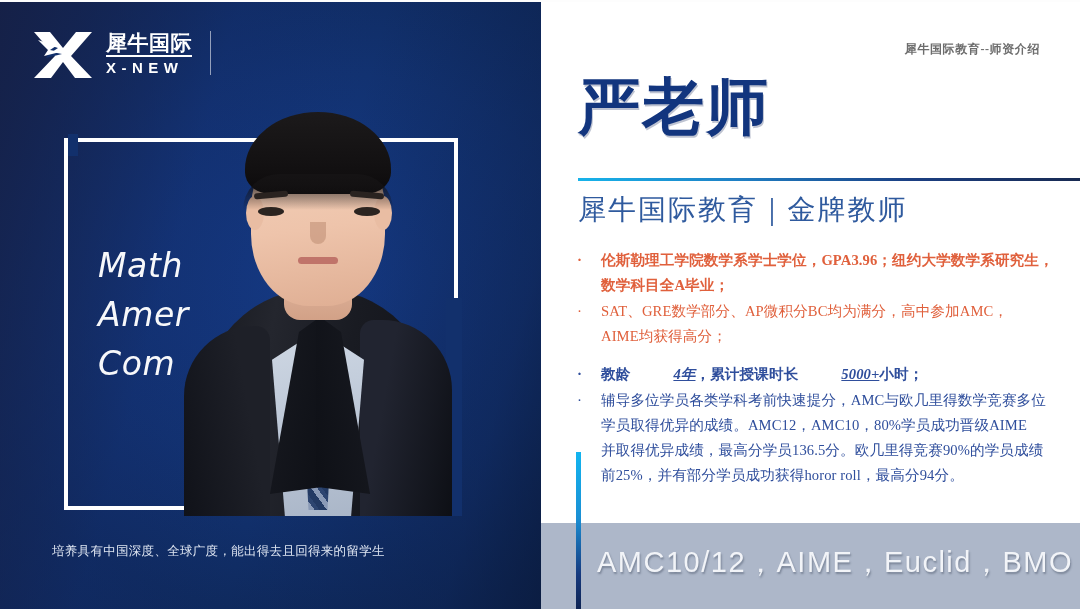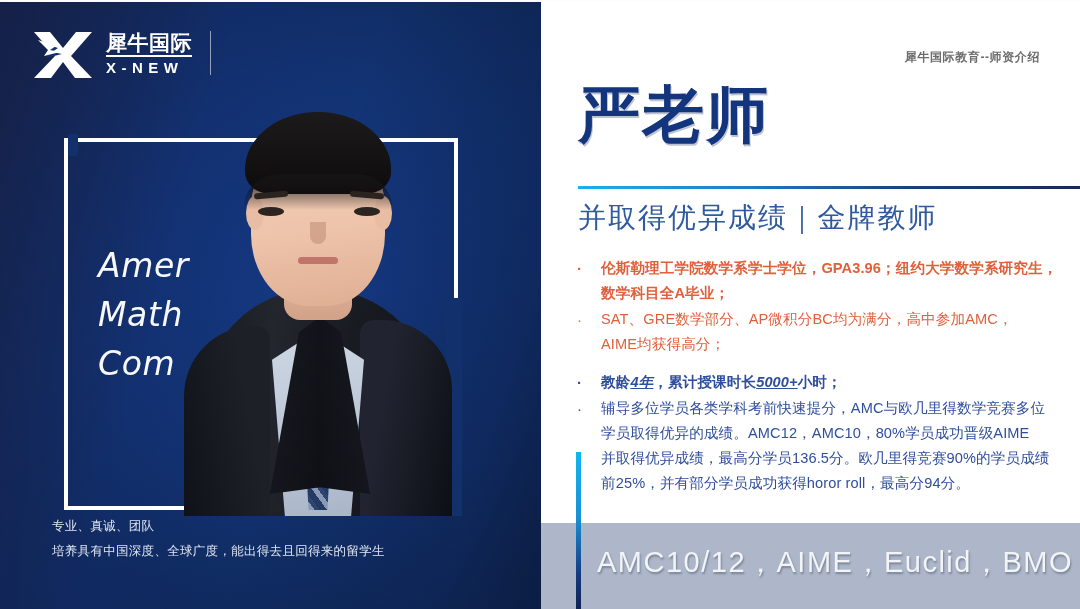--- a/index.html
+++ b/index.html
@@ -191,23 +191,24 @@
     color:#dfe6f2;
     font-size:12.5px;
     line-height:1.95;
     letter-spacing:.3px;
     white-space:nowrap;
   }
 
   
   .right{
     position:absolute;
-    left:541px; top:16px;
+    left:541px; top:8px;
     width:539px; height:520px;
     background:#ffffff;
+    font-family:Liberation Serif, serif;
   }
   .corner-label{
     position:absolute;
     right:40px; top:33px;
     font-size:12px;
     font-weight:bold;
     color:#6d6d6d;
     letter-spacing:.6px;
     white-space:nowrap;
   }
@@ -259,21 +260,21 @@
     flex:1 1 auto;
     font-size:14.6px;
     line-height:25px;
     letter-spacing:.1px;
   }
   .b-orange .dot,.b-orange .btext{color:#e0603c;font-weight:bold;}
   .b-orange2 .dot,.b-orange2 .btext{color:#e0603c;font-weight:normal;}
   .b-blue .dot,.b-blue .btext{color:#2f4e9c;font-weight:bold;}
   .b-blue2 .dot,.b-blue2 .btext{color:#2f4e9c;font-weight:normal;}
   .bullet.gap{margin-top:13px;}
-  .em{font-style:italic;font-weight:bold;text-decoration:underline;}
+  .em{font-style:italic;font-weight:bold;text-decoration:underline;margin-left:43px;}
 
   
   .quote{
     position:absolute;
     left:62px; top:490px;
     font-size:15px;
     font-style:italic;
     color:#b9bcc1;
     text-decoration:underline;
     letter-spacing:1px;
@@ -333,22 +334,22 @@
         <span class="logo-en">X-NEW</span>
       </span>
       <span class="logo-div"></span>
     </div>
 
     <div class="photo-frame"></div>
     <div class="frame-notch notch-top"></div>
     <div class="frame-notch notch-right"></div>
 
     <div class="watermark">
+      <div>Math</div>
       <div>Amer</div>
-      <div>Math</div>
       <div>Com</div>
     </div>
 
     <div class="portrait">
       <div class="p-body"></div>
       <div class="p-shoulderL"></div>
       <div class="p-shoulderR"></div>
       <div class="p-shirt"></div>
       <div class="p-tie"></div>
       <div class="p-lapelL"></div>
@@ -360,34 +361,33 @@
       <div class="p-hair"></div>
       <div class="p-brow-l"></div>
       <div class="p-brow-r"></div>
       <div class="p-eye-l"></div>
       <div class="p-eye-r"></div>
       <div class="p-nose"></div>
       <div class="p-mouth"></div>
     </div>
 
     <div class="slogan">
-      <div>专业、真诚、团队</div>
       <div>培养具有中国深度、全球广度，能出得去且回得来的留学生</div>
     </div>
   </div>
 
   <div class="right">
 
     <div class="corner-label">犀牛国际教育--师资介绍</div>
 
     <div class="name-title">严老师</div>
 
     <div class="rule"></div>
 
-    <div class="subtitle">并取得优异成绩｜金牌教师</div>
+    <div class="subtitle">犀牛国际教育｜金牌教师</div>
 
     <div class="bullets">
 
       <div class="bullet b-orange">
         <span class="dot">·</span>
         <span class="btext">
           <span>伦斯勒理工学院数学系学士学位，GPA3.96；纽约大学数学系研究生，</span><br>
           <span>数学科目全A毕业；</span>
         </span>
       </div>

